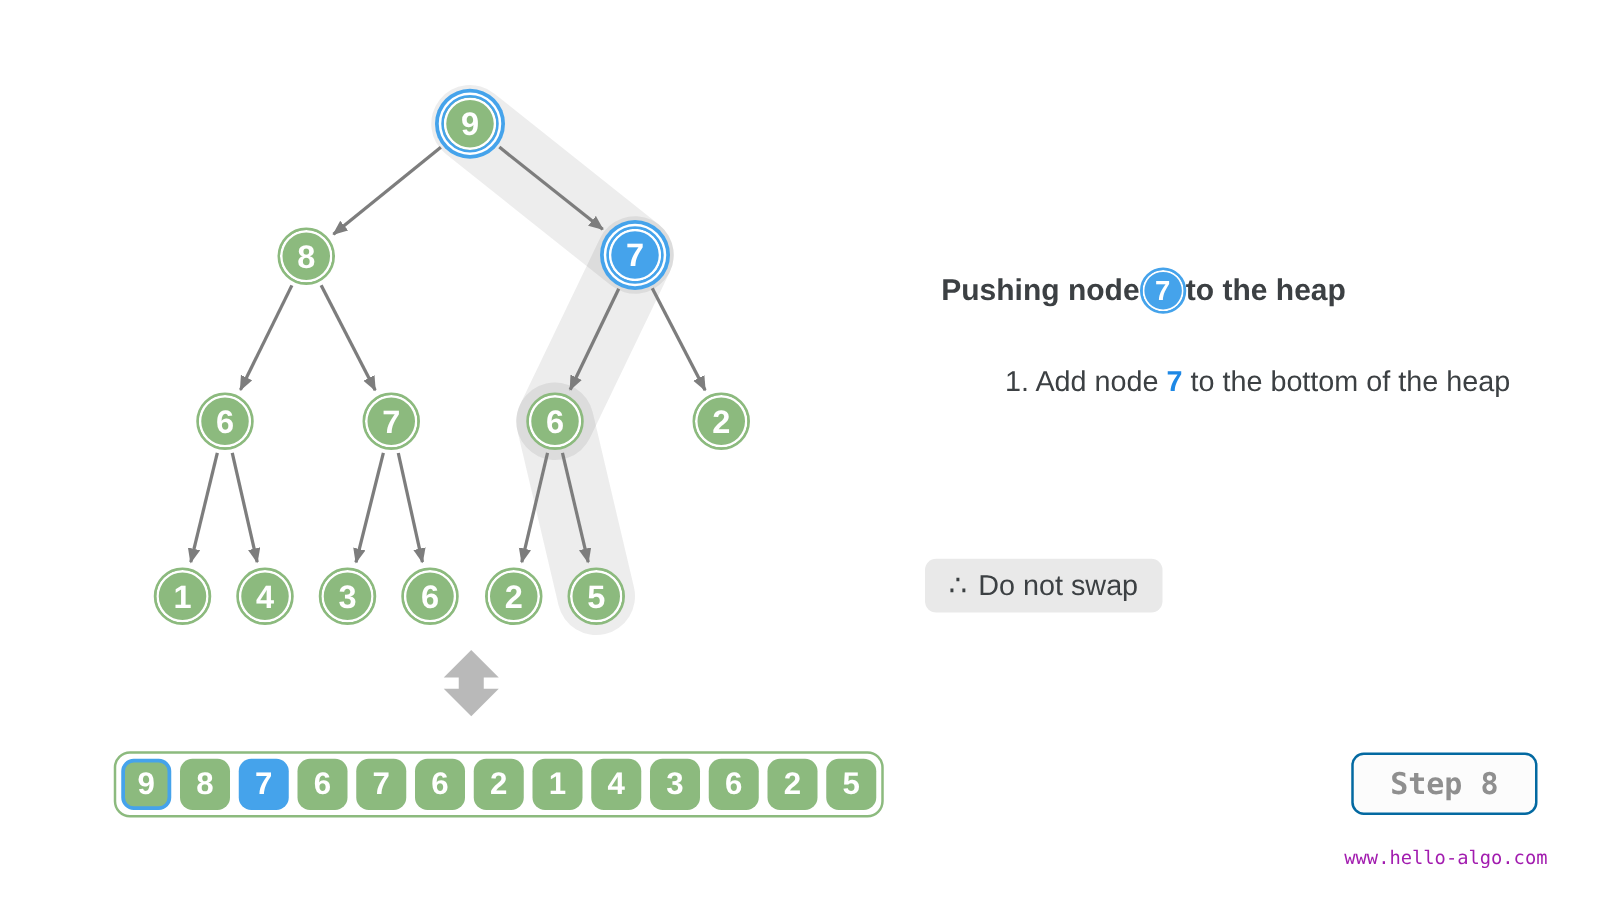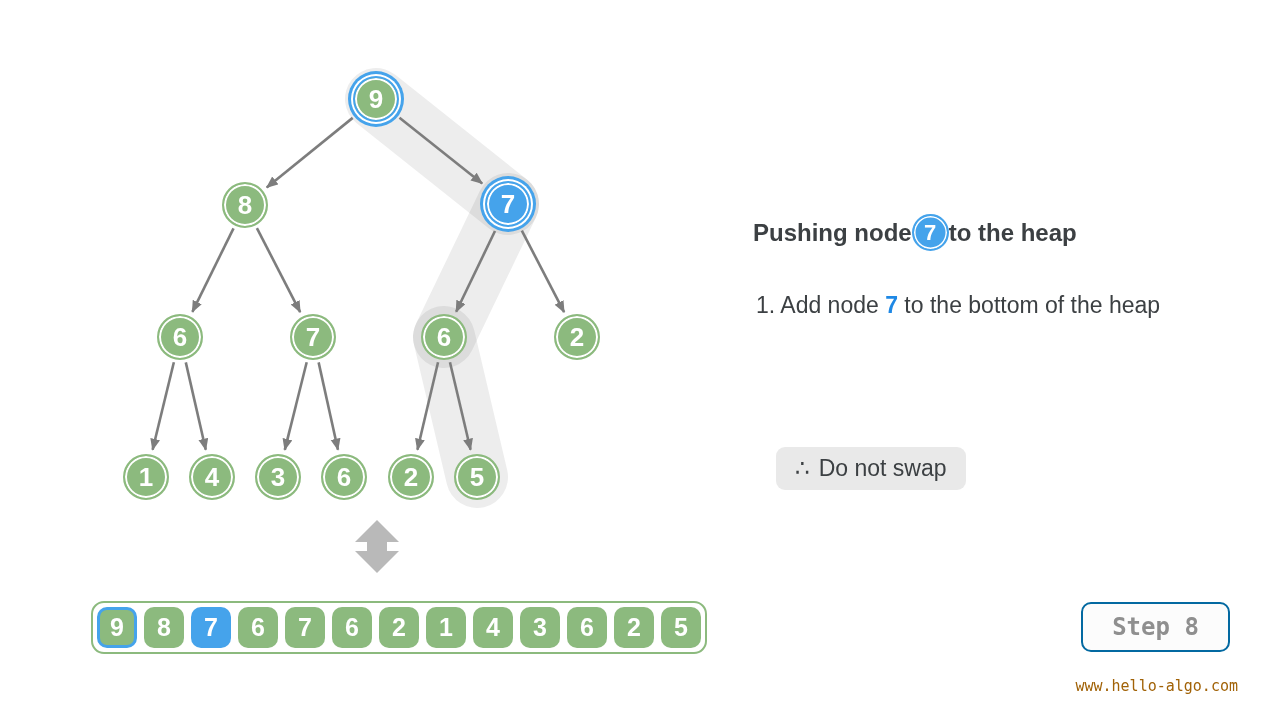--- a/index.html
+++ b/index.html
@@ -47,43 +47,43 @@
   }
   .heading-circle{
     width:37px;height:37px;border-radius:50%;box-sizing:border-box;
     background:#45a3eb;border:2.5px solid #45a3eb;
     box-shadow:inset 0 0 0 1.5px #fff;
     display:flex;align-items:center;justify-content:center;
     color:#fff;font-size:22px;
   }
   .step{position:absolute;left:756px;font-size:23px;color:#3c4043;white-space:nowrap;}
   .step b.blue{color:#1e88e5;}
-  #step-1{top:292px;}
+  #step-1{top:292px;margin-left:48px;}
   #step-2{top:345px;}
   .because{
     position:absolute;left:768px;top:404px;font-size:23px;color:#3c4043;white-space:nowrap;
   }
   .because .sym,.therefore .sym{margin-right:9px;}
   .because b.green{color:#4fa54f;}
   .because b.blue{color:#1e88e5;}
   .therefore{
-    position:absolute;left:776px;top:447px;background:#e9e9e9;border-radius:9px;
+    position:absolute;left:740px;top:447px;background:#e9e9e9;border-radius:9px;
     padding:8px 19px;font-size:23px;color:#3c4043;white-space:nowrap;
   }
 
   
   .step-btn{
     position:absolute;left:1081px;top:602px;width:149px;height:50px;
     box-sizing:border-box;border:2px solid #0369a1;border-radius:10px;background:#fcfcfc;
     display:flex;align-items:center;justify-content:center;
     font-family:"DejaVu Sans Mono",monospace;font-weight:bold;font-size:24px;color:#8f8f8f;
   }
   .site{
     position:absolute;right:42px;top:677px;
-    font-family:"DejaVu Sans Mono",monospace;font-size:15px;color:#a16207;
+    font-family:"DejaVu Sans Mono",monospace;font-size:15px;color:#a21caf;
   }
 </style>
 </head>
 <body>
 
 <div id="stage">
 
   <svg id="tree-svg" width="1280" height="720">
     <defs>
       <marker id="arrow" markerUnits="userSpaceOnUse" markerWidth="14" markerHeight="12" refX="11" refY="5" orient="auto">

